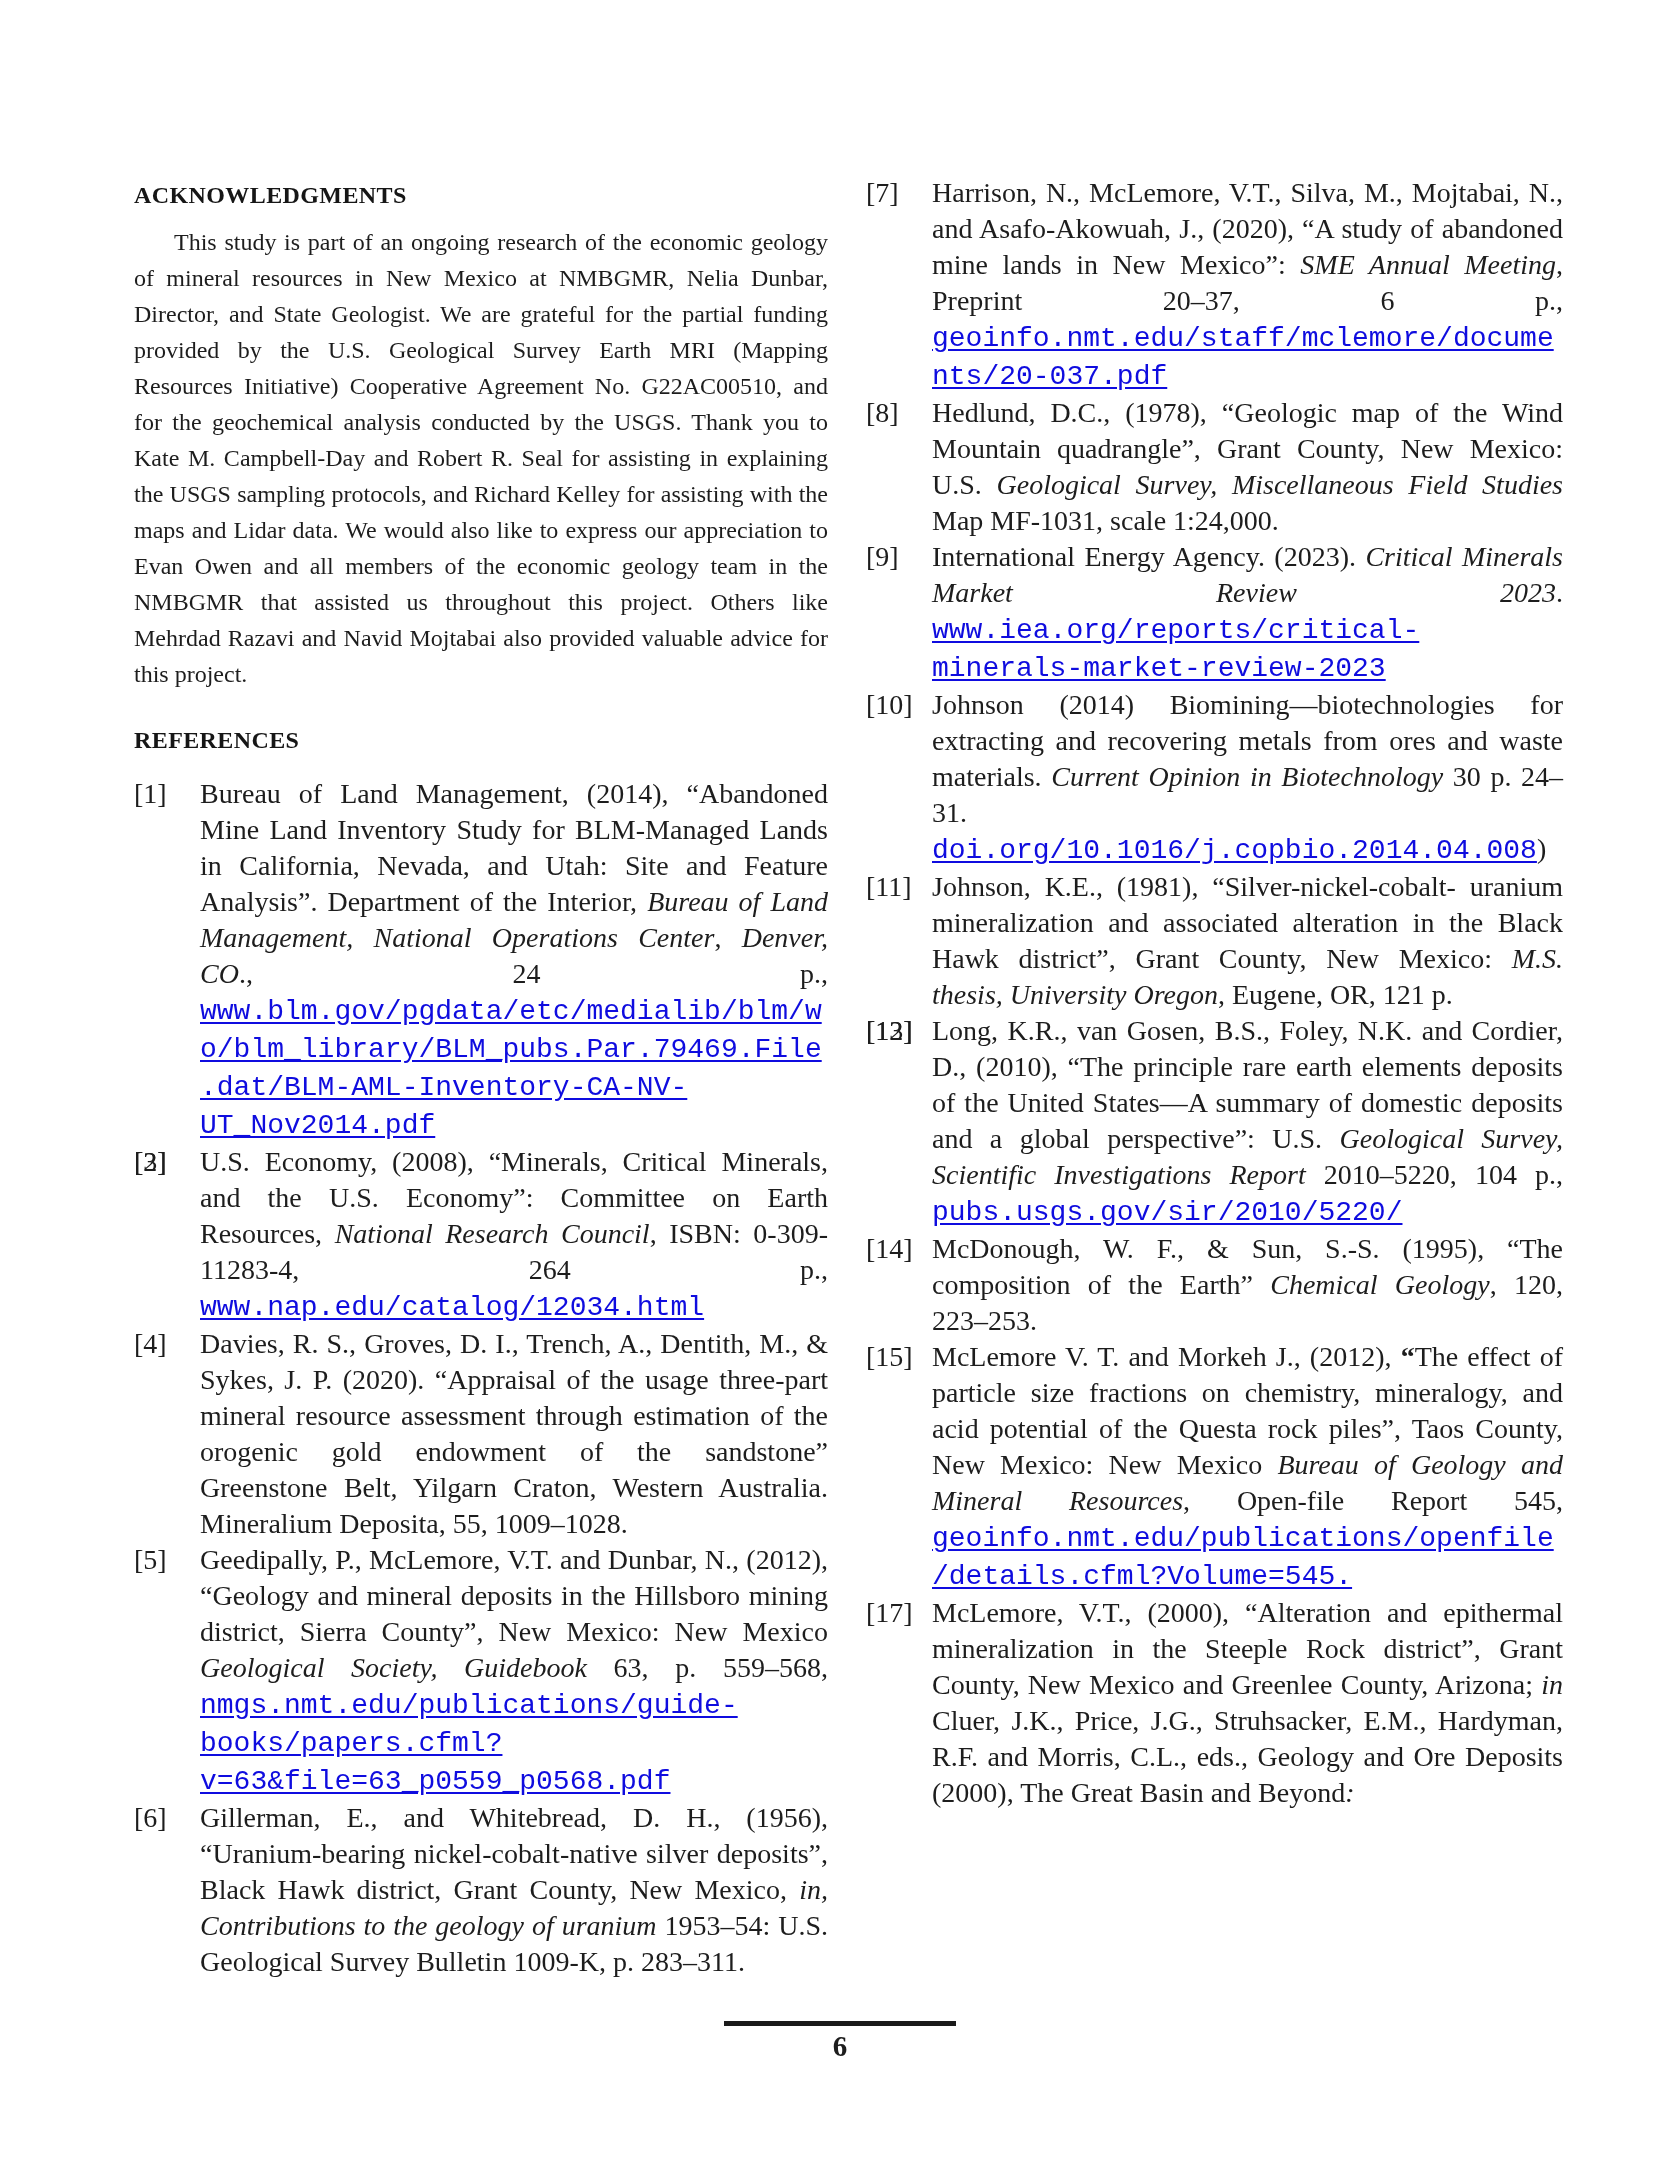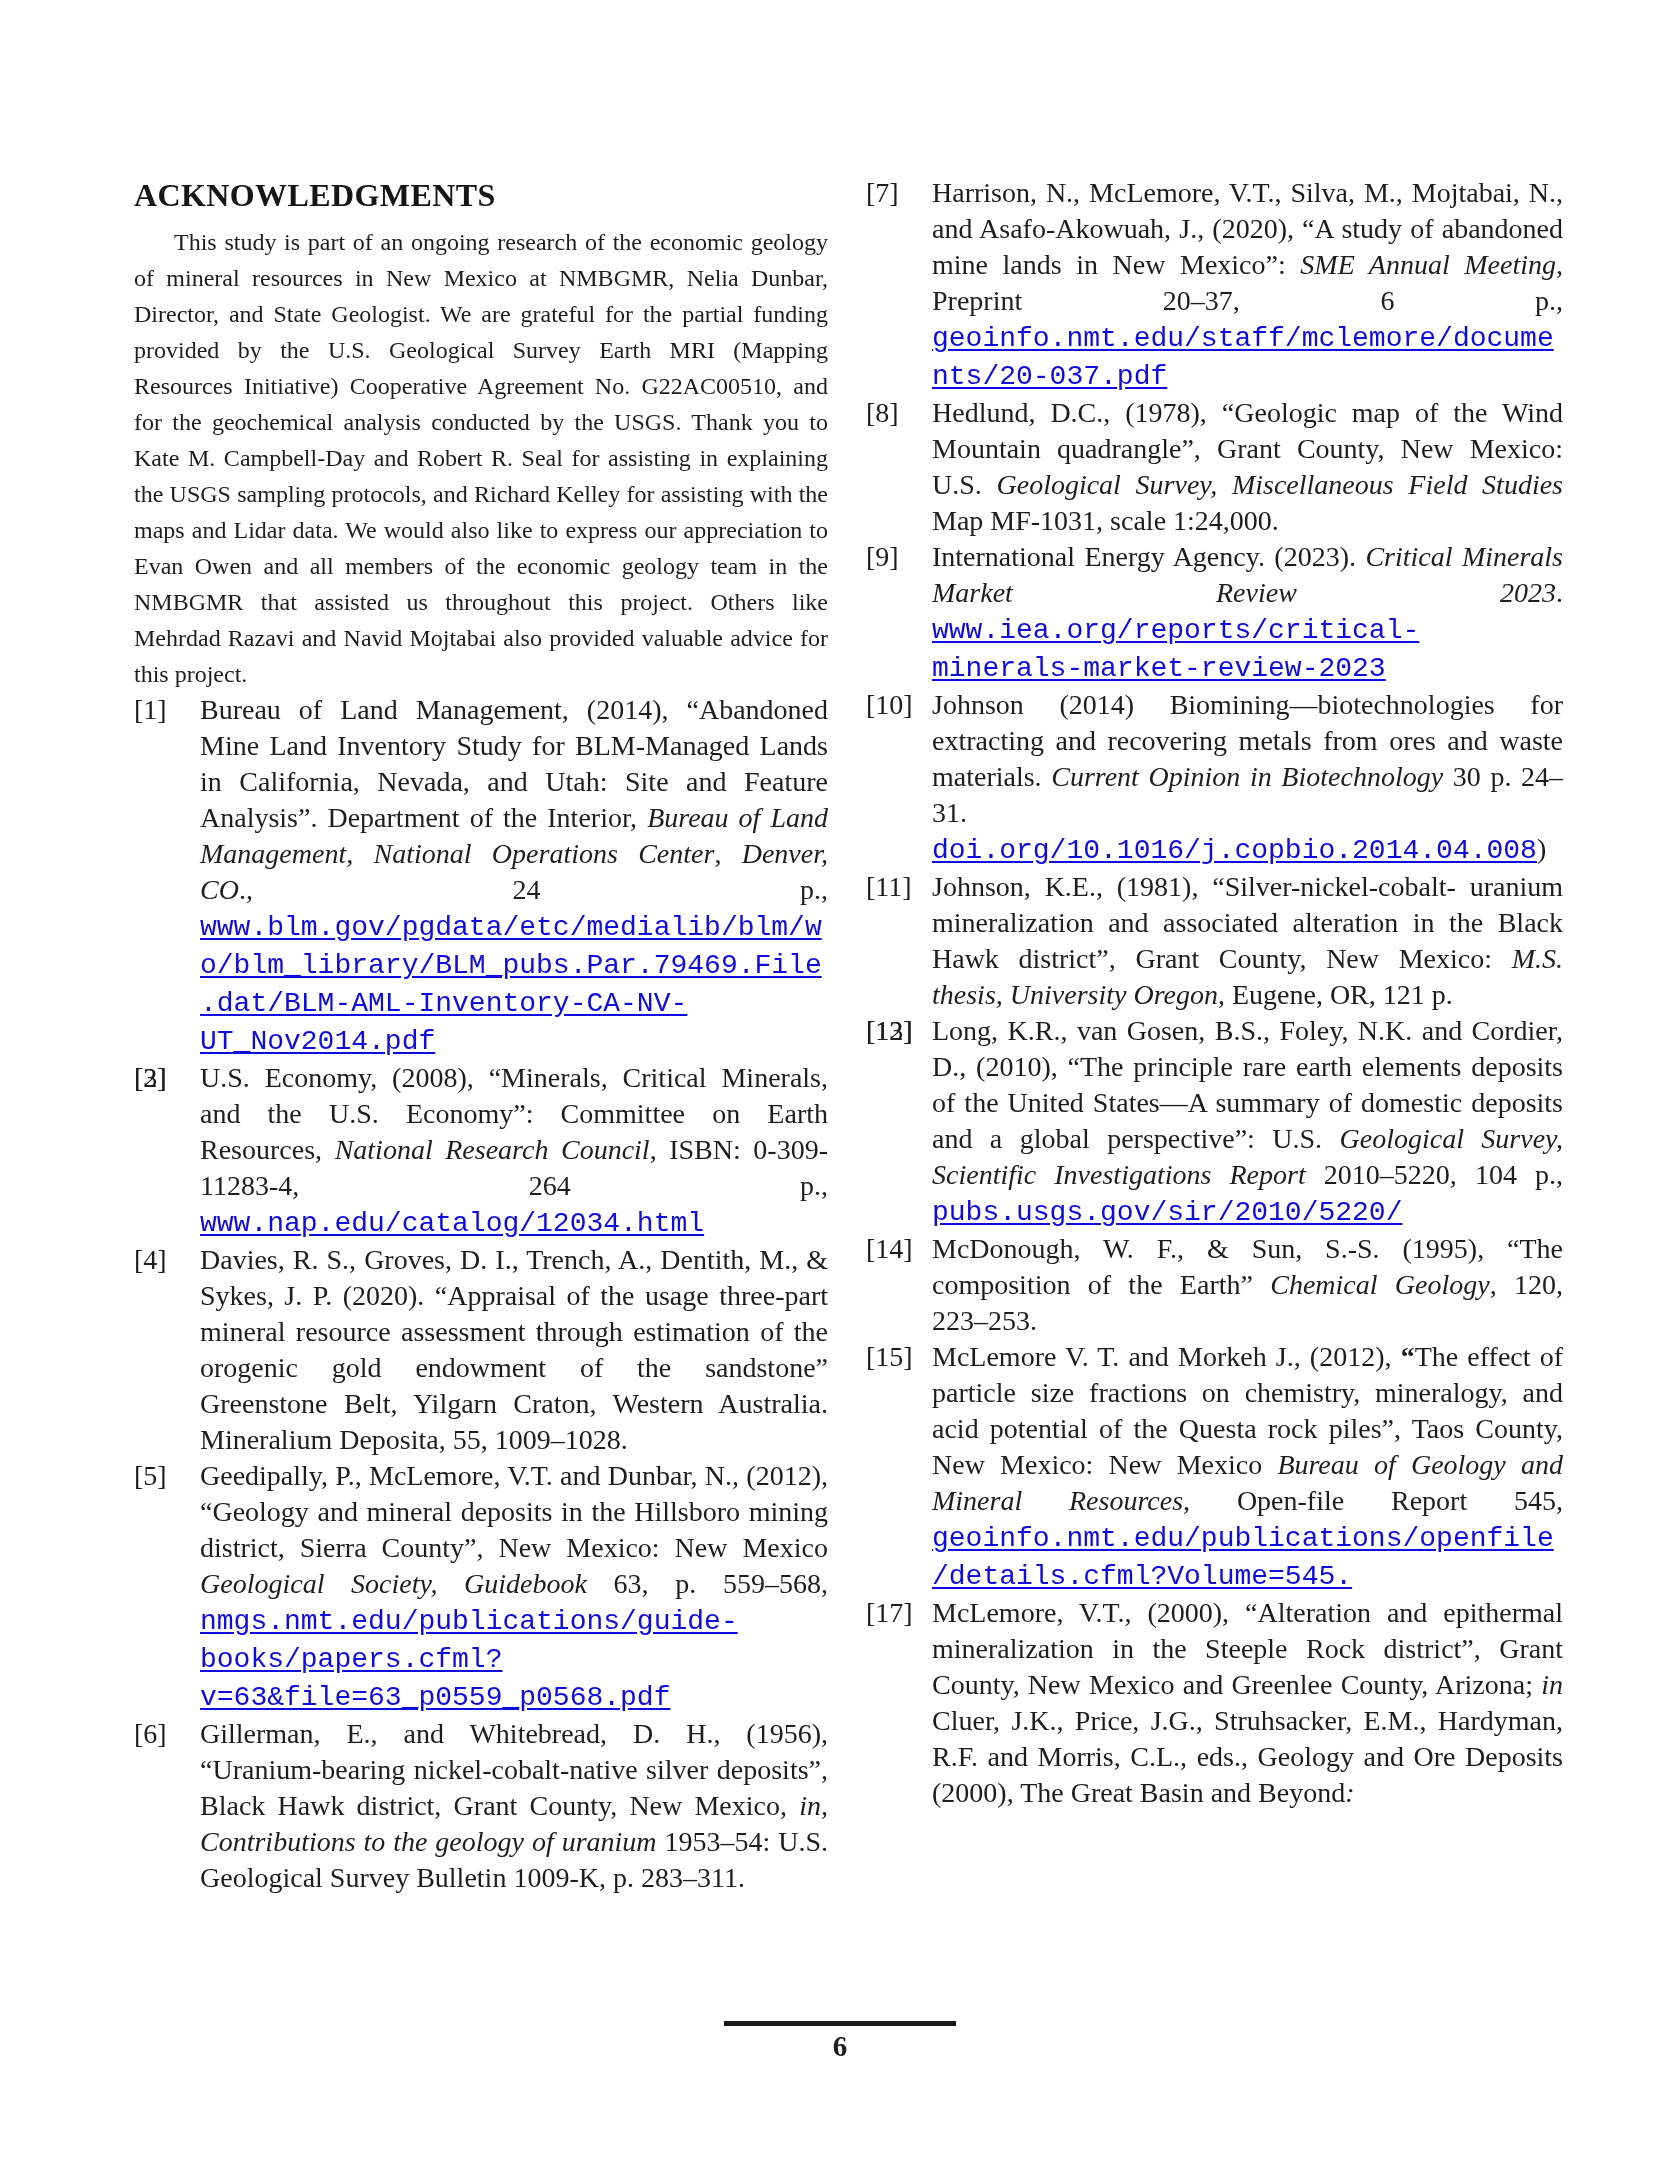--- a/index.html
+++ b/index.html
@@ -4,21 +4,21 @@
 <style>
   html,body { margin:0; padding:0; background:#ffffff; }
   .page {
     position:relative; width:1680px; height:2174px; background:#ffffff;
     font-family:"Liberation Serif", serif; color:#1d1d1d; overflow:hidden;
   }
   .col { position:absolute; top:175px; }
   .col-left  { left:134px; width:694px; }
   .col-right { left:866px; width:697px; }
   .heading {
-    font-size:32px; line-height:41px; font-weight:bold; margin:0;
+    font-size:24px; line-height:41px; font-weight:bold; margin:0;
     letter-spacing:0.4px; color:#161616;
   }
   .heading.refs { margin-top:28px; margin-bottom:15px; }
   .ack-para {
     margin:8px 0 0 0; font-size:24px; line-height:36px;
     text-align:justify; text-indent:40px;
   }
   .ref {
     position:relative; padding-left:66px; font-size:28px; line-height:36px;
     text-align:justify;
@@ -40,20 +40,21 @@
   }
 </style>
 </head>
 <body>
 
 <div class="page">
 
   <div class="col col-left">
     <h1 class="heading">ACKNOWLEDGMENTS</h1>
     <p class="ack-para">This study is part of an ongoing research of the economic geology of mineral resources in New Mexico at NMBGMR, Nelia Dunbar, Director, and State Geologist. We are grateful for the partial funding provided by the U.S. Geological Survey Earth MRI (Mapping Resources Initiative) Cooperative Agreement No. G22AC00510, and for the geochemical analysis conducted by the USGS. Thank you to Kate M. Campbell-Day and Robert R. Seal for assisting in explaining the USGS sampling protocols, and Richard Kelley for assisting with the maps and Lidar data. We would also like to express our appreciation to Evan Owen and all members of the economic geology team in the NMBGMR that assisted us throughout this project. Others like Mehrdad Razavi and Navid Mojtabai also provided valuable advice for this project.</p>
+    <h1 class="heading refs">REFERENCES</h1>
     <div>
         <div class="ref"><span class="refnum">[1]</span><span>Bureau of Land Management, (2014), “Abandoned Mine Land Inventory Study for BLM-Managed Lands in California, Nevada, and Utah: Site and Feature Analysis”. Department of the Interior, </span><span class="it">Bureau of Land Management, National Operations Center</span><span>, </span><span class="it">Denver, CO</span><span>., 24 p., </span><span class="link">www.blm.gov/pgdata/etc/medialib/blm/wo/blm_library/BLM_pubs.Par.79469.File.dat/BLM-AML-Inventory-CA-NV-UT_Nov2014.pdf</span></div>
         <div class="ref"><span class="refnum">[2]</span></div>
         <div class="ref"><span class="refnum">[3]</span><span>U.S. Economy, (2008), “Minerals, Critical Minerals, and the U.S. Economy”: Committee on Earth Resources, </span><span class="it">National Research Council</span><span>, ISBN: 0-309-11283-4, 264 p., </span><span class="link">www.nap.edu/catalog/12034.html</span></div>
         <div class="ref"><span class="refnum">[4]</span><span>Davies, R. S., Groves, D. I., Trench, A., Dentith, M., &amp; Sykes, J. P. (2020). “Appraisal of the usage three-part mineral resource assessment through estimation of the orogenic gold endowment of the sandstone” Greenstone Belt, Yilgarn Craton, Western Australia. Mineralium Deposita, 55, 1009–1028.</span></div>
         <div class="ref"><span class="refnum">[5]</span><span>Geedipally, P., McLemore, V.T. and Dunbar, N., (2012), “Geology and mineral deposits in the Hillsboro mining district, Sierra County”, New Mexico: New Mexico </span><span class="it">Geological Society, Guidebook</span><span> 63, p. 559–568, </span><span class="link">nmgs.nmt.edu/publications/guide-books/papers.cfml?v=63&amp;file=63_p0559_p0568.pdf</span></div>
         <div class="ref"><span class="refnum">[6]</span><span>Gillerman, E., and Whitebread, D. H., (1956), “Uranium-bearing nickel-cobalt-native silver deposits”, Black Hawk district, Grant County, New Mexico, </span><span class="it">in, Contributions to the geology of uranium</span><span> 1953–54: U.S. Geological Survey Bulletin 1009-K, p. 283–311.</span></div>
       </div>
   </div>
 

